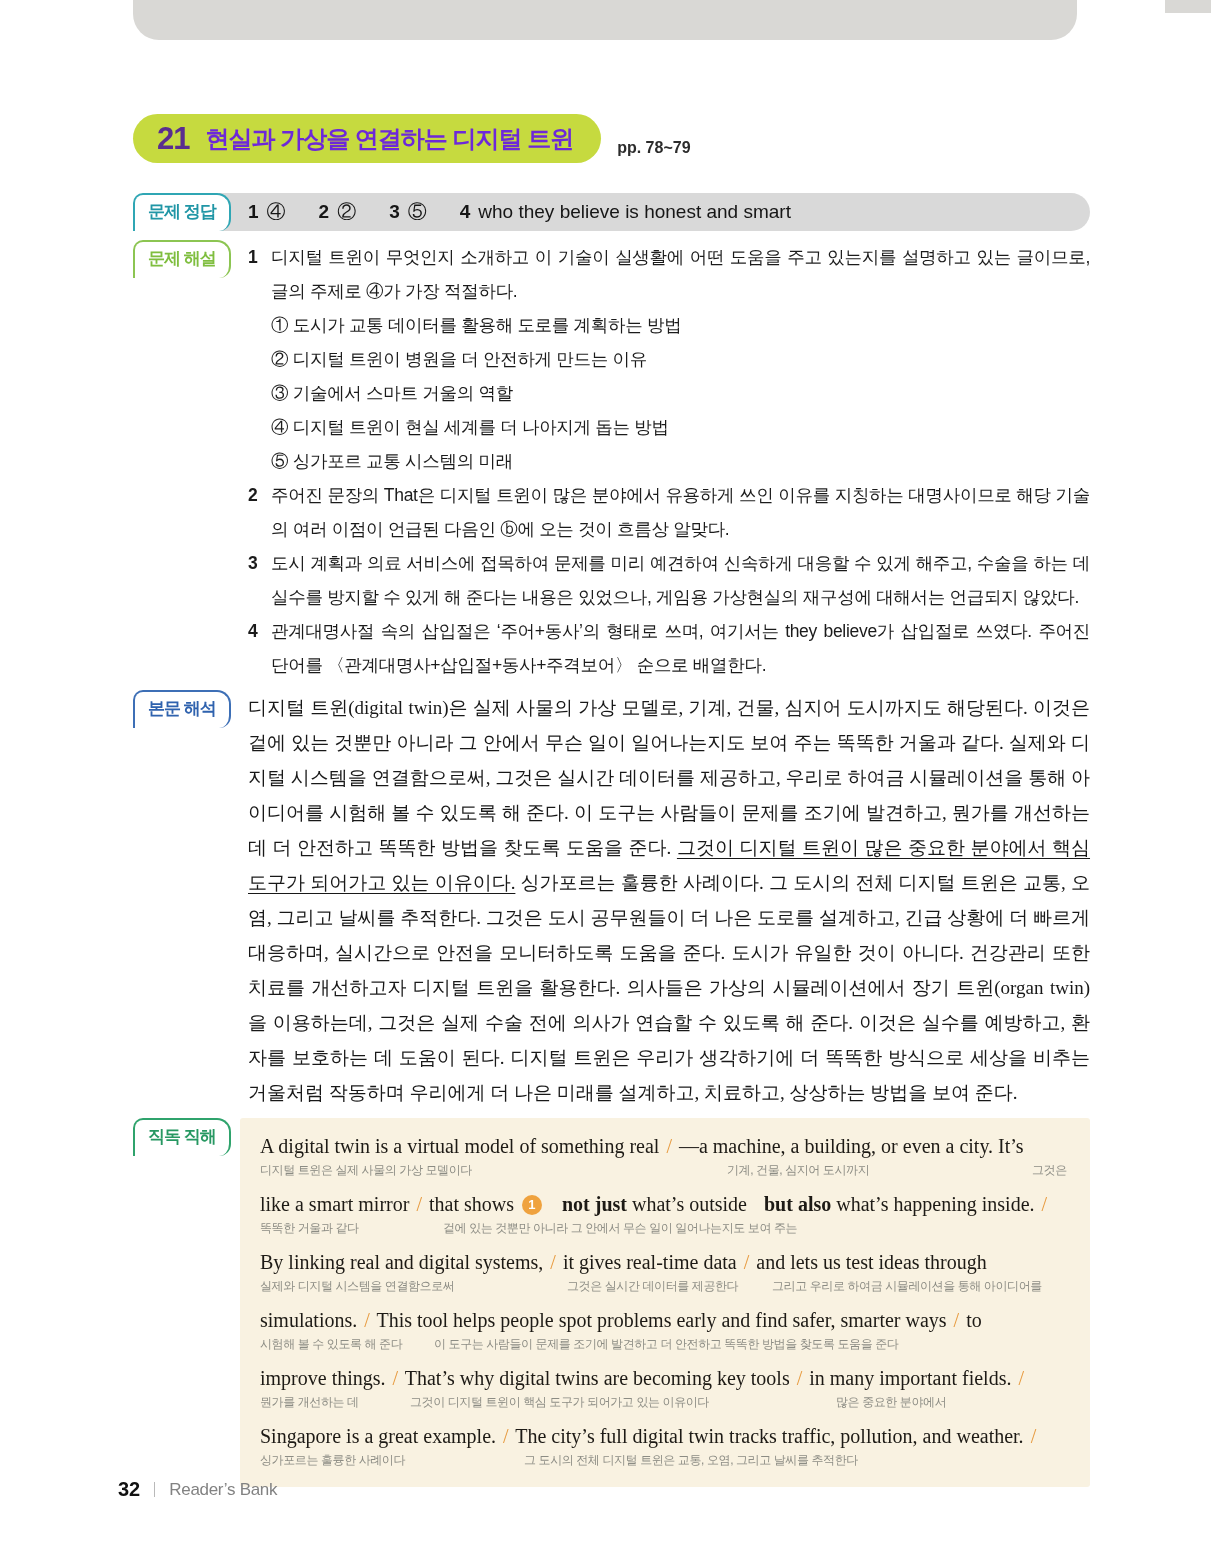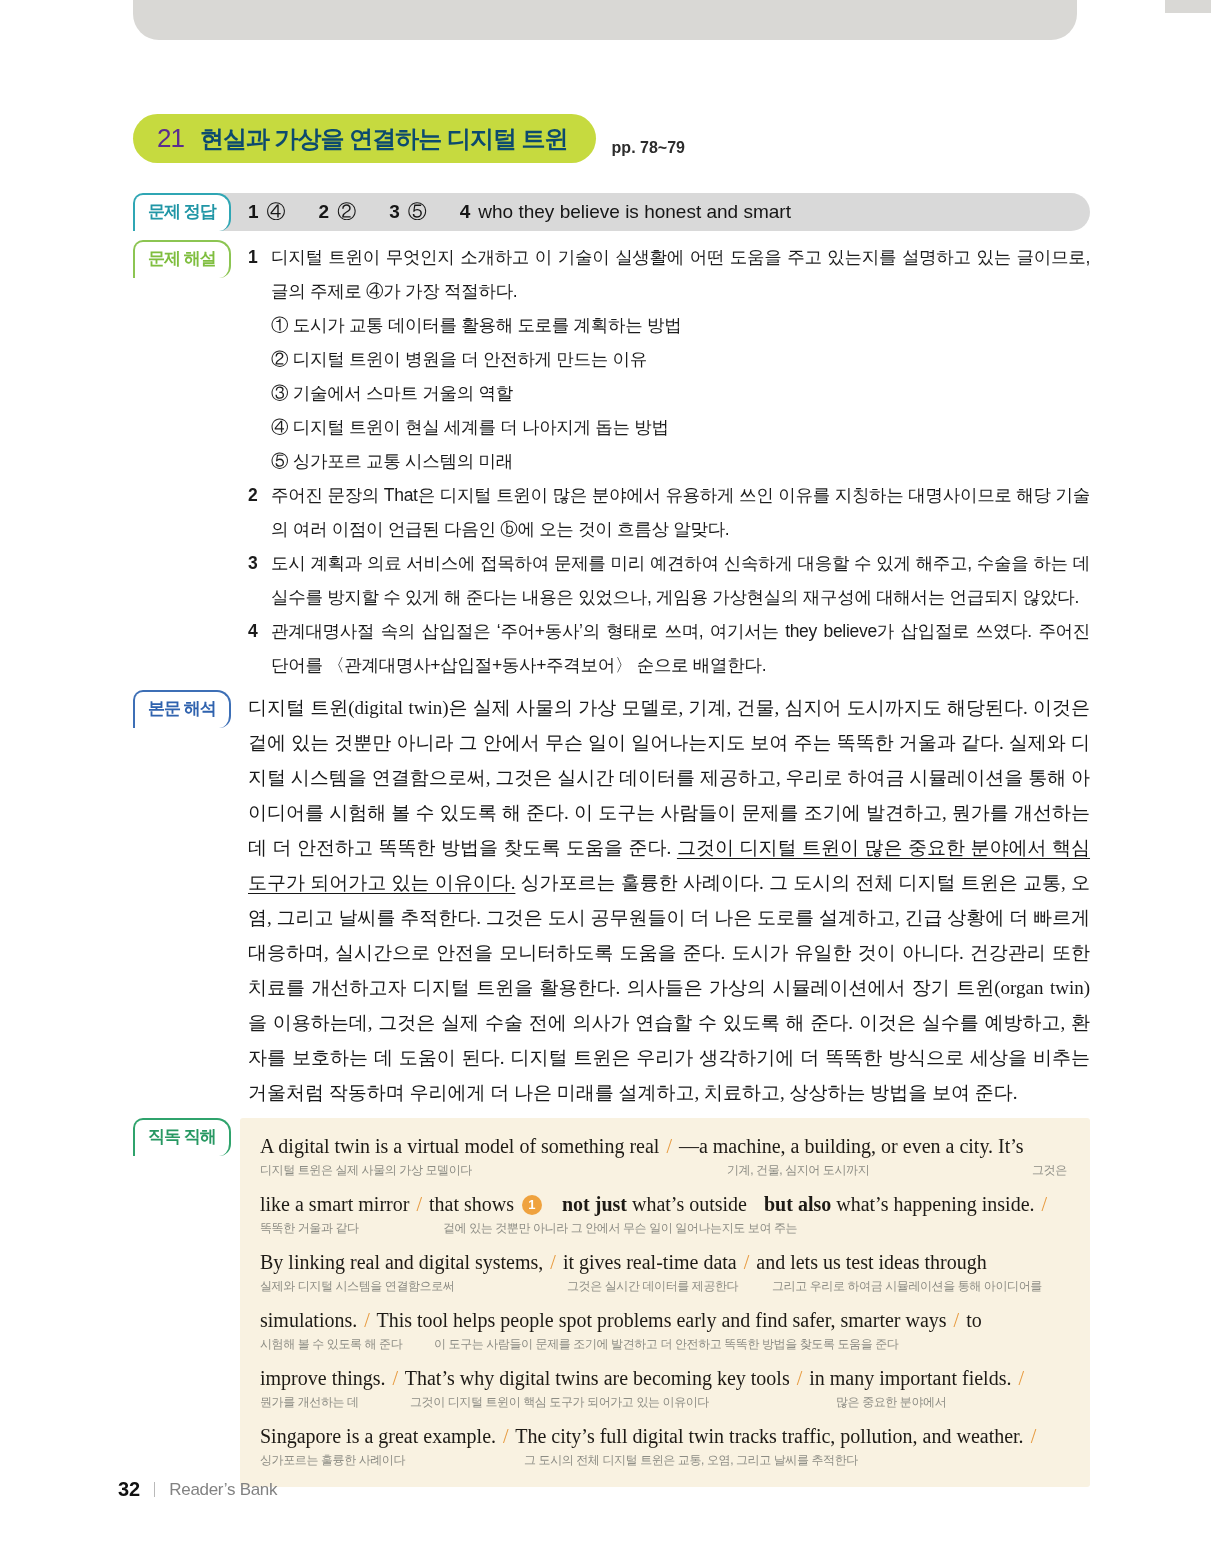--- a/index.html
+++ b/index.html
@@ -6,22 +6,22 @@
   .sheet{position:relative;width:1211px;height:1565px;background:#fff;overflow:hidden;
          font-family:"Liberation Sans",sans-serif;color:#1c1c1c;}
   .scan-strip{position:absolute;left:133px;top:0;width:944px;height:40px;background:#D9D8D5;
               border-radius:0 0 26px 26px;}
   .scan-corner{position:absolute;right:0;top:0;width:46px;height:13px;background:#D9D8D5;}
 
   
   .unit-header{position:absolute;left:133px;top:114px;display:flex;align-items:flex-end;}
   .unit-pill{display:inline-flex;align-items:center;height:49px;background:#C6DA3F;
              border-radius:25px;padding:0 28px 0 24px;}
-  .unit-num{font-size:26px;font-weight:400;color:#5A2D8F;letter-spacing:-1px;margin-right:16px;}
-  .unit-title{font-size:24px;font-weight:800;color:#0c4a6e;letter-spacing:-1px;}
+  .unit-num{font-size:31px;font-weight:700;color:#5A2D8F;letter-spacing:-1px;margin-right:16px;}
+  .unit-title{font-size:24px;font-weight:800;color:#6d28d9;letter-spacing:-1px;}
   .pages-ref{margin:0 0 6px 16px;font-size:16px;font-weight:700;color:#2c2c2c;}
 
   
   .side-label{position:absolute;left:133px;top:0;box-sizing:border-box;height:38px;
               background:#fff;border-style:solid;border-width:2px 2px 0 2px;
               border-radius:10px 14px 12px 0;padding:0 13px;min-width:86px;
               font-size:17px;font-weight:800;line-height:34px;letter-spacing:-1px;}
   .lbl-teal{border-color:#2FA6B4;color:#2096A6;}
   .lbl-green{border-color:#8CC552;color:#7FBE3F;}
   .lbl-blue{border-color:#3D6FB6;color:#2F62AE;}

